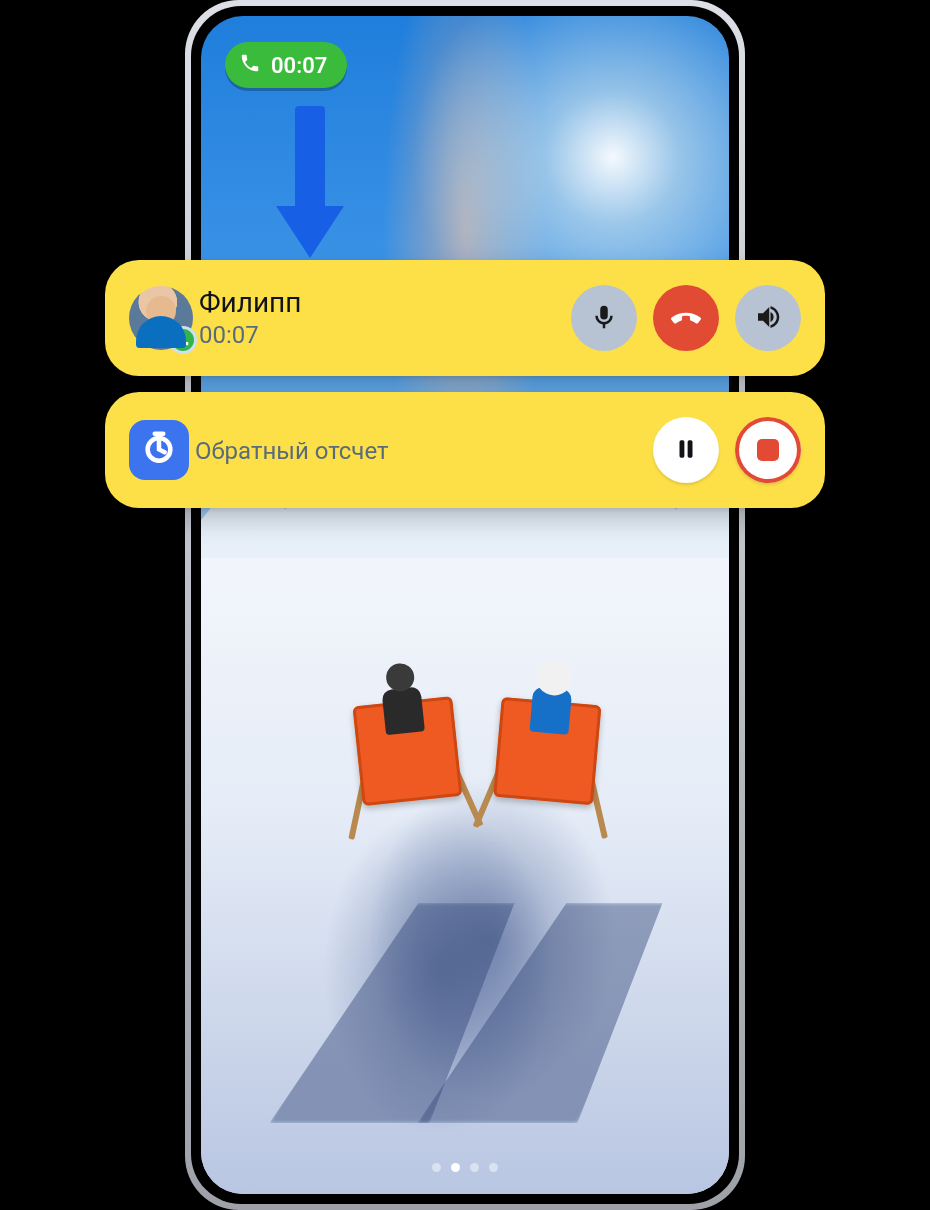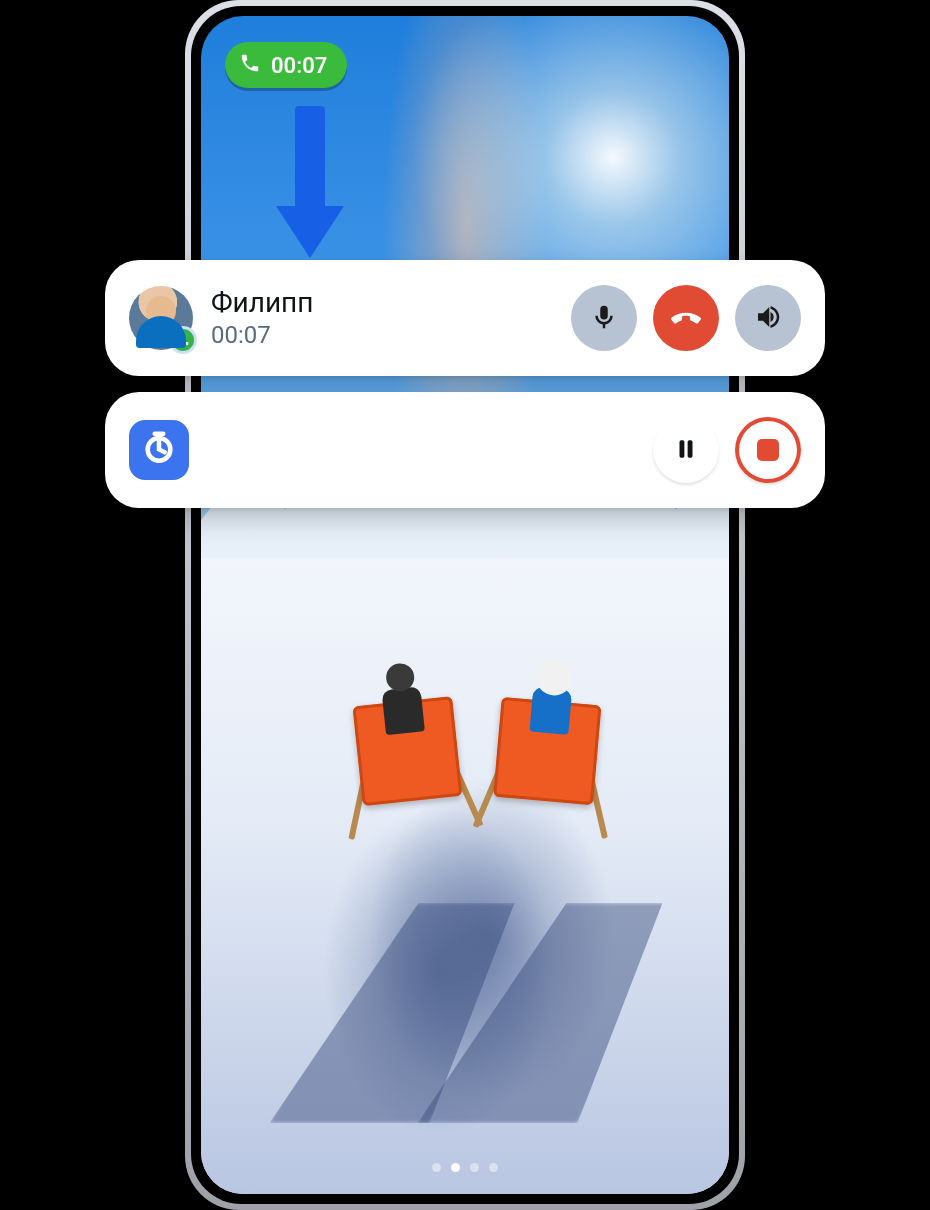--- a/index.html
+++ b/index.html
@@ -112,24 +112,24 @@
   
   .arrow {
     position:absolute; left:280px; top:106px; width:60px; height:155px; z-index:5;
   }
   .arrow-stem { position:absolute; left:50%; transform:translateX(-50%); top:0; width:30px; height:105px; background:#1760e6; border-radius:4px 4px 0 0; }
   .arrow-head { position:absolute; left:50%; transform:translateX(-50%); top:100px; width:0; height:0; border-left:34px solid transparent; border-right:34px solid transparent; border-top:52px solid #1760e6; }
 
   
   .card {
     position:absolute; left:105px; width:720px;
-    background:#ffffff; border-radius:34px;
+    background:#fde047; border-radius:34px;
     box-shadow: 0 12px 24px rgba(0,0,0,.18), 0 2px 4px rgba(0,0,0,.1);
     display:flex; align-items:center; padding:18px 24px;
-    gap:18px;
+    gap:6px;
   }
   .card.call { top:260px; height:116px; }
   .card.timer { top:392px; height:116px; }
 
   .avatar {
     position:relative; width:64px; height:64px; border-radius:50%;
     background: radial-gradient(circle at 45% 25%, #e8c6a6 0 32%, transparent 33%),
                 linear-gradient(#5b7a9a,#5b7a9a);
     background-color:#c7e4ff;
     flex:0 0 auto;
@@ -273,20 +273,21 @@
     <div class="timer-icon">
       <span>
         <svg viewBox="0 0 24 24">
             <circle cx="12" cy="13" r="8"></circle>
             <path d="M12 7v6l4 2" stroke-linecap="round"></path>
             <path d="M9 2h6" stroke-linecap="round"></path>
           </svg>
       </span>
     </div>
     <div class="info">
+      <div class="subtitle">Обратный отсчет</div>
     </div>
     <div class="btn-row">
       <button class="btn white">
         <span>
           <svg viewBox="0 0 24 24">
               <rect x="6" y="4" width="4.5" height="16" rx="1.5"></rect>
               <rect x="13.5" y="4" width="4.5" height="16" rx="1.5"></rect>
             </svg>
         </span>
       </button>

